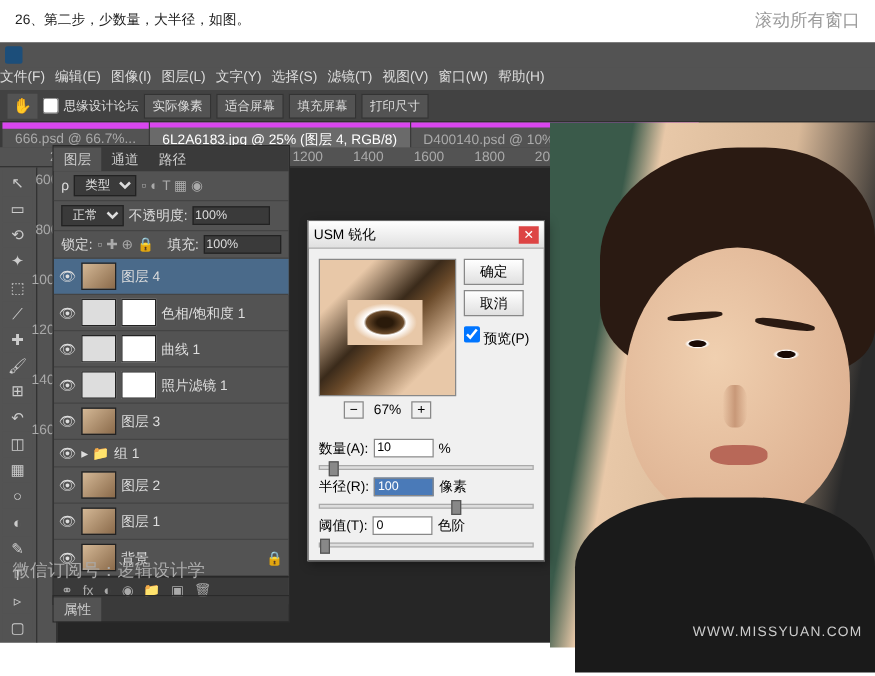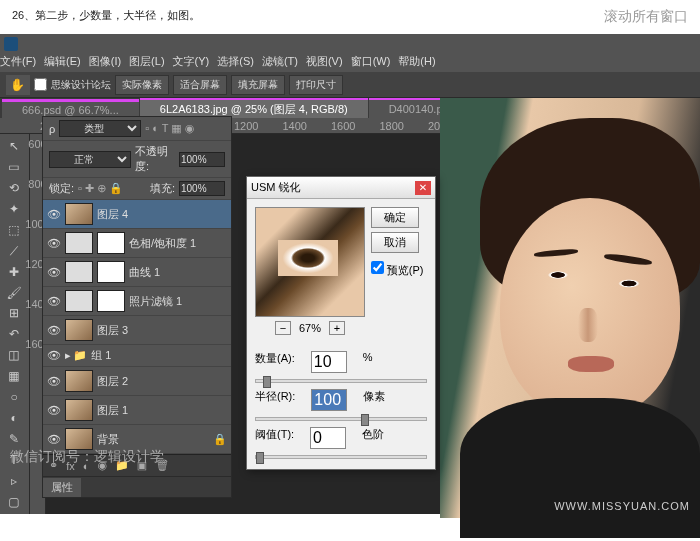--- a/index.html
+++ b/index.html
@@ -7,35 +7,35 @@
 .header{padding:8px 12px;font-size:18px;color:#222;display:flex;justify-content:space-between}
 .header-right{font-size:14px;color:#999}
 .ps-window{background:#535353;height:480px;position:relative}
 .ps-titlebar{background:#535353;height:20px;display:flex;align-items:center;padding:0 4px;color:#ccc}
 .ps-logo{width:14px;height:14px;background:#1c4e7a;border-radius:2px;margin-right:6px}
 .ps-menu{background:#535353;height:18px;display:flex;align-items:flex-start;padding:0 0;gap:8px;color:#ddd;font-size:10px}
 .ps-menu span{cursor:default}
 .ps-toolbar{background:#424242;height:26px;display:flex;align-items:center;padding:0 6px;gap:4px;border-bottom:1px solid #2a2a2a}
 .ps-tool-btn{background:#535353;border:1px solid #333;padding:2px 6px;color:#ddd;font-size:10px}
 .ps-tabs{background:#3a3a3a;height:20px;display:flex;align-items:center;padding:0 2px;gap:1px;font-size:9px;color:#aaa;overflow:hidden;white-space:nowrap}
-.ps-tab{background:#535353;padding:2px 20px;border-top:3px solid #d946ef}
+.ps-tab{background:#535353;padding:2px 10px;border-top:6px solid #d946ef}
 .ps-tab.active{background:#6a6a6a;color:#fff}
 .ps-ruler-h{background:#535353;height:16px;border-bottom:1px solid #2a2a2a;display:flex;align-items:center;font-size:8px;color:#aaa;padding-left:40px;gap:24px;overflow:hidden}
 .ps-body{display:flex;height:380px}
 .ps-tools{width:30px;background:#535353;display:flex;flex-direction:column;gap:1px;padding:2px;border-right:1px solid #2a2a2a}
 .ps-tool{width:24px;height:20px;background:#535353;display:flex;align-items:center;justify-content:center;color:#ccc;font-size:12px}
 .ps-ruler-v{width:16px;background:#535353;border-right:1px solid #2a2a2a;display:flex;flex-direction:column;font-size:8px;color:#aaa;padding-top:4px;gap:28px;align-items:center}
 .ps-canvas{flex:1;background:#262626;position:relative;overflow:hidden}
 .layers-panel{position:absolute;left:42px;top:116px;width:190px;background:#535353;border:1px solid #2a2a2a;z-index:5}
 .panel-tabs{background:#3a3a3a;height:20px;display:flex;align-items:center;font-size:10px;color:#ccc}
 .panel-tab{padding:2px 8px}
 .panel-tab.active{background:#535353}
 .panel-row{display:flex;align-items:center;padding:3px 6px;gap:4px;font-size:10px;color:#ddd;border-bottom:1px solid #444}
-.panel-select{background:#3a3a3a;border:1px solid #222;color:#ddd;padding:1px 20px;font-size:10px}
-.panel-input{background:#3a3a3a;border:1px solid #222;color:#ddd;width:46px;padding:1px;font-size:10px}
+.panel-select{background:#3a3a3a;border:1px solid #222;color:#ddd;padding:1px 4px;font-size:10px}
+.panel-input{background:#3a3a3a;border:1px solid #222;color:#ddd;width:62px;padding:1px;font-size:10px}
 .layer-list{max-height:280px;overflow:auto}
 .layer-item{display:flex;align-items:center;padding:3px 4px;gap:4px;border-bottom:1px solid #444;font-size:10px;color:#ddd}
 .layer-item.sel{background:#4a6a8a}
 .layer-eye{width:14px;height:14px;display:flex;align-items:center;justify-content:center}
 .layer-thumb{width:28px;height:22px;background:#888;border:1px solid #222}
 .layer-thumb.img{background:linear-gradient(135deg,#d4b896,#8a6a4a)}
 .layer-thumb.adj{background:#ddd}
 .layer-thumb.mask{background:#fff}
 .layer-bottom{background:#3a3a3a;height:22px;display:flex;align-items:center;padding:0 6px;gap:8px;color:#aaa;font-size:11px;border-top:1px solid #222}
 .props-panel{position:absolute;left:42px;top:476px;width:190px;background:#6d28d9;border:1px solid #2a2a2a;z-index:5}
@@ -43,22 +43,22 @@
 .usm-title{background:linear-gradient(#fff,#e0e0e0);height:22px;display:flex;align-items:center;justify-content:space-between;padding:0 4px;font-size:11px;border-bottom:1px solid #aaa}
 .usm-close{width:16px;height:14px;background:#d44;color:#fff;display:flex;align-items:center;justify-content:center;font-size:10px}
 .usm-body{padding:8px;display:flex;gap:6px}
 .usm-preview{width:110px;height:110px;border:1px solid #888;background:linear-gradient(135deg,#e8c8a8 20%,#3a2a1a 45%,#6a4a2a 55%,#e8c8a8 80%);position:relative;overflow:hidden}
 .usm-eye{position:absolute;top:30%;left:20%;width:60px;height:36px;background:radial-gradient(ellipse,#2a1a0a 15%,#6a4a2a 35%,#fff 40%,#e8c8a8 60%)}
 .usm-buttons{display:flex;flex-direction:column;gap:4px}
 .usm-btn{background:linear-gradient(#fff,#e0e0e0);border:1px solid #888;padding:2px 8px;font-size:11px;width:48px;text-align:center}
 .usm-check{font-size:10px;margin-top:4px}
 .usm-zoom{display:flex;justify-content:center;align-items:center;gap:8px;padding:4px;font-size:10px}
 .usm-zoom-btn{width:16px;height:14px;border:1px solid #888;background:#f0f0f0;display:flex;align-items:center;justify-content:center}
-.usm-field{padding:4px 8px;font-size:11px;display:flex;align-items:flex-start;gap:16px}
-.usm-input{width:36px;border:1px solid #888;padding:1px 2px;font-size:16px}
+.usm-field{padding:4px 8px;font-size:11px;display:flex;align-items:center;gap:4px}
+.usm-input{width:48px;border:1px solid #888;padding:1px 2px;font-size:10px}
 .usm-input.sel{background:#4a7ab8;color:#fff}
 .usm-slider{margin:2px 8px;height:4px;background:#ddd;border:1px solid #aaa;position:relative}
 .usm-slider-thumb{position:absolute;top:-4px;width:8px;height:12px;background:#888;border:1px solid #555}
 .photo{position:absolute;right:0;top:98px;width:260px;height:420px;background:linear-gradient(100deg,#3a5a4a 0%,#3a5a4a 20%,#e8c8a8 28%,#d8b898 60%,#2a2a2a 85%);z-index:3}
 .face{position:absolute;top:100px;left:60px;width:180px;height:220px;background:radial-gradient(ellipse at 40% 40%,#f0d0b0,#d8a888);border-radius:50% 50% 45% 45%}
 .hair{position:absolute;top:20px;left:40px;width:220px;height:180px;background:#2a1a12;border-radius:50% 40% 20% 30%}
 .eye-l{position:absolute;top:170px;left:100px;width:36px;height:14px;background:radial-gradient(ellipse,#1a0a05 25%,#fff 30%,transparent 40%);border-radius:50%}
 .eye-r{position:absolute;top:178px;left:170px;width:38px;height:15px;background:radial-gradient(ellipse,#1a0a05 25%,#fff 30%,transparent 40%);border-radius:50%}
 .brow-l{position:absolute;top:152px;left:94px;width:44px;height:6px;background:#2a1a12;border-radius:40%;transform:rotate(-5deg)}
 .brow-r{position:absolute;top:158px;left:164px;width:48px;height:7px;background:#2a1a12;border-radius:40%;transform:rotate(8deg)}
@@ -148,20 +148,25 @@
         <span>1000</span>
         <span>1200</span>
         <span>1400</span>
         <span>1600</span>
     </div>
     <div class="ps-canvas"></div>
   </div>
 </div>
 
 <div class="layers-panel">
+  <div class="panel-tabs">
+    <div class="panel-tab active">图层</div>
+    <div class="panel-tab">通道</div>
+    <div class="panel-tab">路径</div>
+  </div>
   <div class="panel-row">
     <span>ρ</span>
     <select class="panel-select"><option>类型</option></select>
     <span style="color:#aaa">▫ ◐ T ▦ ◉</span>
   </div>
   <div class="panel-row">
     <select class="panel-select"><option>正常</option></select>
     <span>不透明度:</span>
     <input class="panel-input" value="100%" style="">
   </div>

